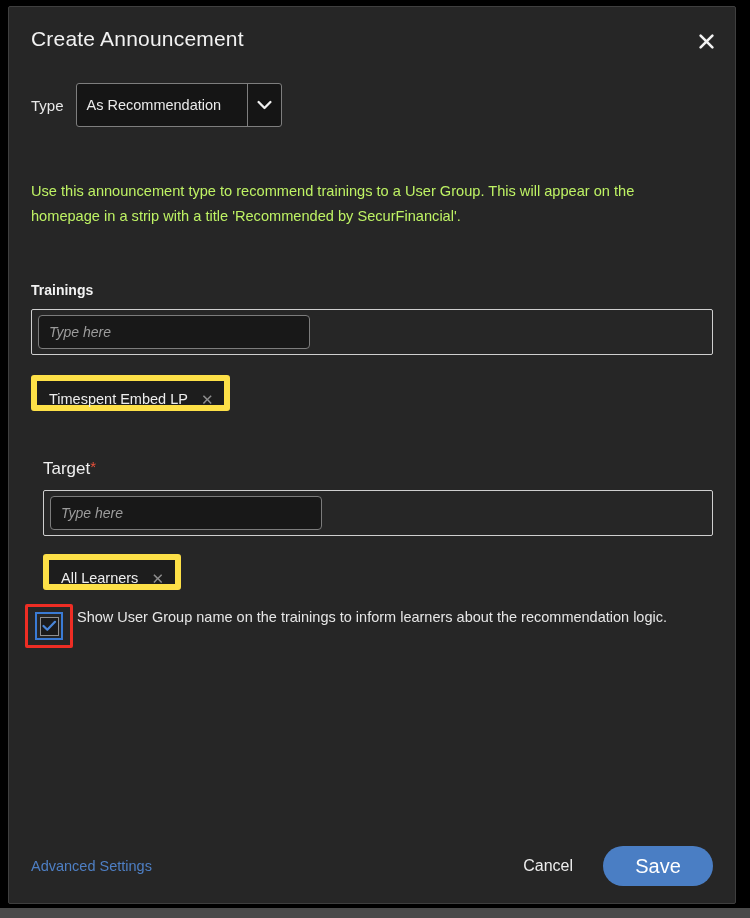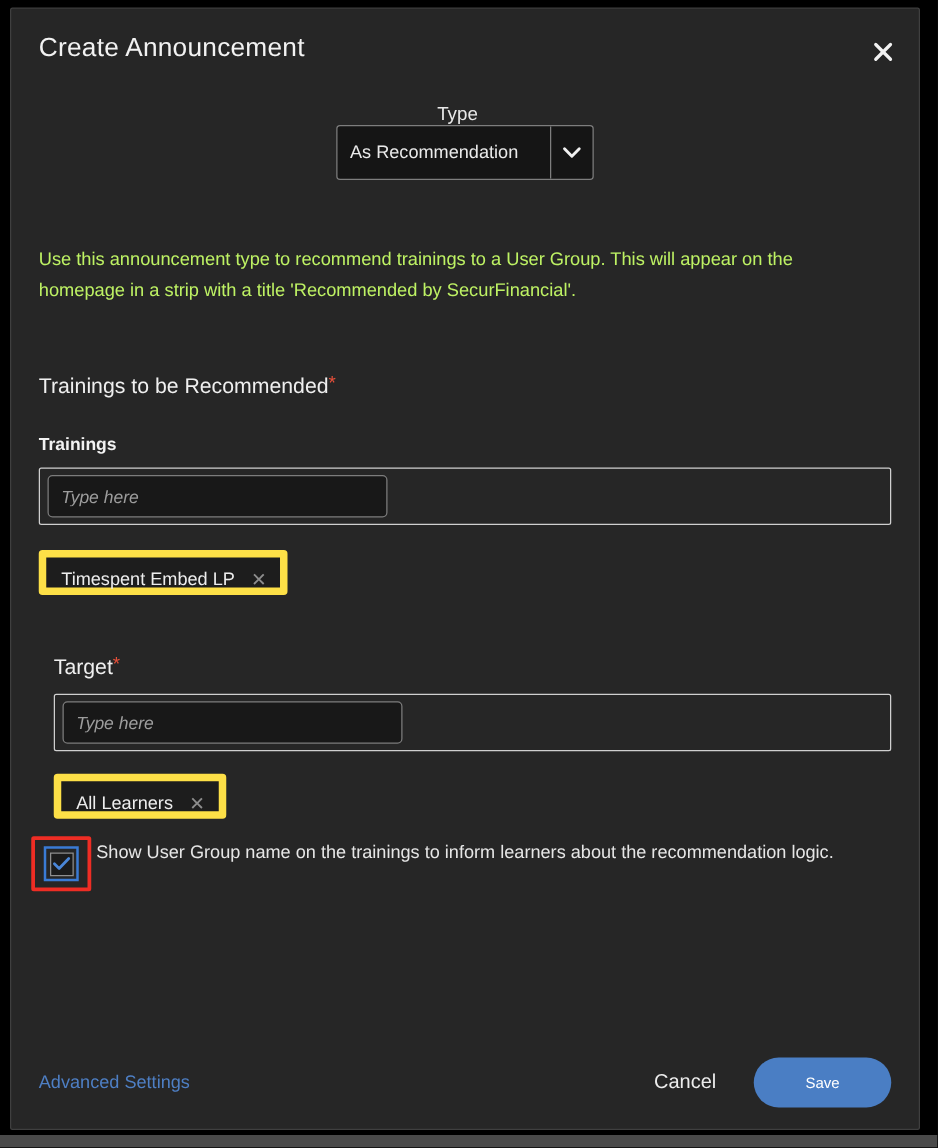--- a/index.html
+++ b/index.html
@@ -80,21 +80,20 @@
     padding: 0 22px;
     overflow: hidden;
     position: relative;
   }
 
   
   .type-row {
     display: flex;
     align-items: center;
     margin-top: 12px;
-    flex-direction: column;
   }
   .type-label {
     font-size: 15px;
     color: #e8e8e8;
     margin-right: 12px;
   }
   .select-wrap {
     display: flex;
     align-items: stretch;
     border: 1px solid #7e7e7e;
@@ -279,21 +278,21 @@
     color: #ededed;
     font-size: 16px;
     font-family: "Liberation Sans", sans-serif;
     cursor: pointer;
     padding: 6px 8px;
   }
   .btn-save {
     background: #4a7ec4;
     border: none;
     color: #ffffff;
-    font-size: 12px;
+    font-size: 20px;
     font-family: "Liberation Sans", sans-serif;
     height: 40px;
     width: 110px;
     border-radius: 20px;
     cursor: pointer;
   }
 </style>
 </head>
 <body>
 
@@ -320,23 +319,20 @@
             <svg width="15" height="10" viewBox="0 0 15 10" aria-hidden="true">
               <path d="M1.6 2 L7.5 8 L13.4 2" fill="none" stroke="currentColor" stroke-width="2.3" stroke-linecap="round" stroke-linejoin="round"></path>
             </svg>
           </div>
         </div>
       </div>
 
       <div class="desc">Use this announcement type to recommend trainings to a User Group. This will appear on the homepage in a strip with a title 'Recommended by SecurFinancial'.</div>
 
       <div style="margin-top:53px;">
-        <div class="section-heading">
-          <span>Trainings to be Recommended</span><span class="req-star">*</span>
-        </div>
 
         <div class="field-label" style="margin-top:28px;">Trainings</div>
 
         <div class="token-field" style="margin-top:11px;">
           <input class="token-input" type="text" placeholder="Type here" style="">
         </div>
 
         <div class="chip-row" style="margin-top:20px;">
           <div class="chip">
             <span>Timespent Embed LP</span>

